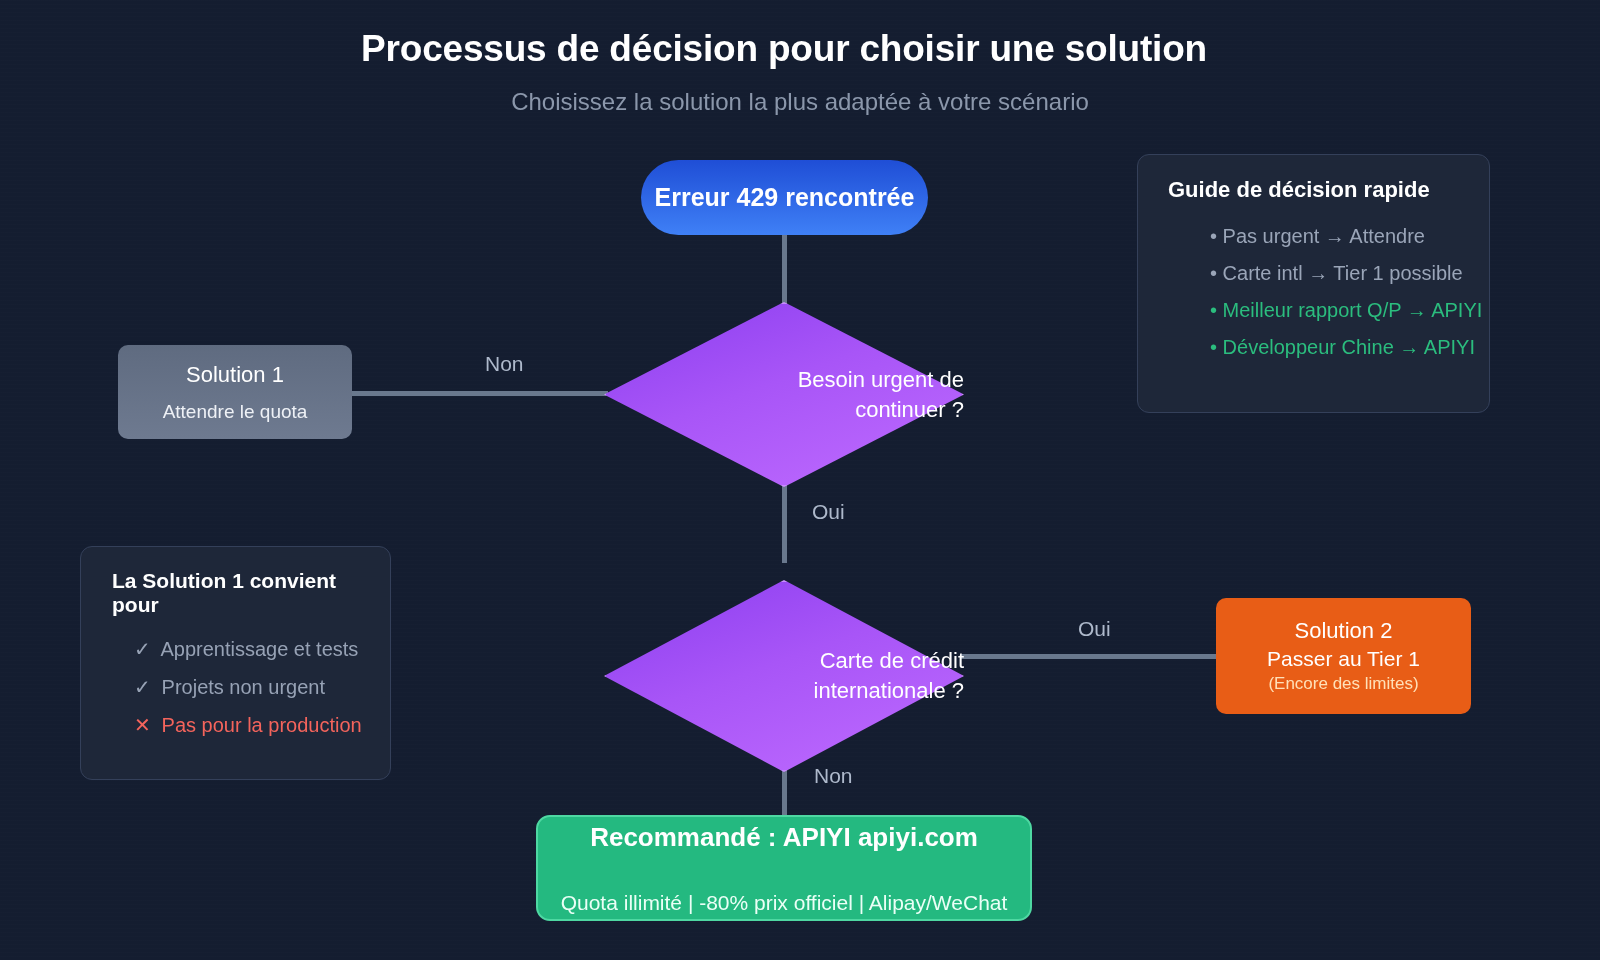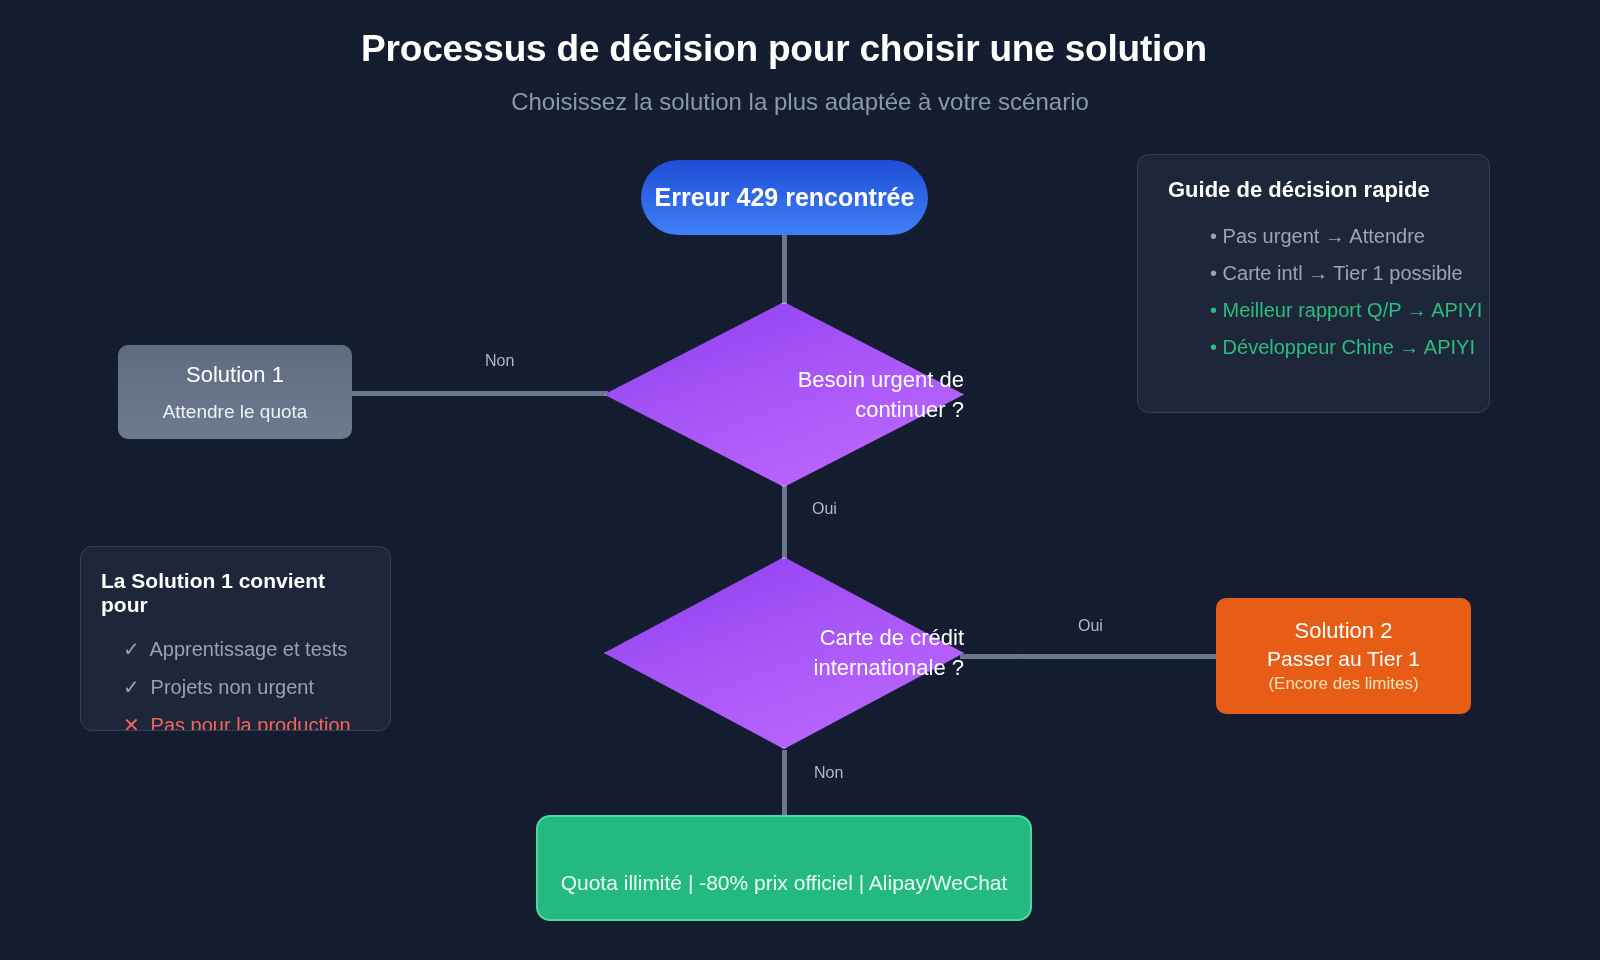--- a/index.html
+++ b/index.html
@@ -63,21 +63,21 @@
   .conn {
     position: absolute;
     background: #69788d;
     z-index: 1;
   }
   .conn.v { width: 5px; }
   .conn.h { height: 5px; }
 
   .edge-label {
     position: absolute;
-    font-size: 16px;
+    font-size: 21px;
     color: #aeb9cb;
     z-index: 3;
     white-space: nowrap;
   }
 
   
   .node {
     position: absolute;
     z-index: 2;
     display: flex;
@@ -116,21 +116,21 @@
     flex-direction: column;
     align-items: flex-end;
     justify-content: center;
     color: #ffffff;
     font-size: 22px;
     line-height: 1.35;
     z-index: 2;
   }
 
   .diamond-1 { left: 604px; top: 302px; width: 360px; height: 185px; }
-  .diamond-2 { left: 604px; top: 557px; width: 360px; height: 192px; }
+  .diamond-2 { left: 604px; top: 580px; width: 360px; height: 192px; }
 
   .node-solution1 {
     left: 118px; top: 345px;
     width: 234px; height: 94px;
     border-radius: 10px;
     background: linear-gradient(180deg, #5f6b80 0%, #6e7a90 100%);
     color: #ffffff;
     gap: 13px;
   }
   .node-solution1 .t1 { font-size: 22px; }
@@ -191,22 +191,22 @@
     font-size: 20px;
     color: #9aa5b8;
     margin-bottom: 14px;
     white-space: nowrap;
     margin-left: 42px;
   }
   .panel-guide li.accent { color: #2bbd7e; }
 
   .panel-suits {
     left: 80px; top: 546px;
-    width: 311px; height: 185px;
-    padding: 22px 20px 10px 20px;
+    width: 311px; height: 234px;
+    padding: 22px 20px 10px 31px;
     overflow: hidden;
   }
   .panel-suits .panel-title {
     font-size: 21px;
     font-weight: bold;
     color: #ffffff;
     margin-bottom: 20px;
   }
   .panel-suits ul { list-style: none; padding-left: 22px; }
   .panel-suits li {
@@ -271,20 +271,21 @@
     <span class="t2">Attendre le quota</span>
   </div>
 
   <div class="node node-solution2">
     <span class="t1">Solution 2</span>
     <span class="t2">Passer au Tier 1</span>
     <span class="t3">(Encore des limites)</span>
   </div>
 
   <div class="node node-recommend">
+    <span class="t1">Recommandé : APIYI apiyi.com</span>
     <span class="t2">Quota illimité | -80% prix officiel | Alipay/WeChat</span>
   </div>
 
   <div class="panel panel-guide">
     <div class="panel-title">Guide de décision rapide</div>
     <ul>
       <li>
         <span>•</span>
         <span>Pas urgent → Attendre</span>
       </li>

